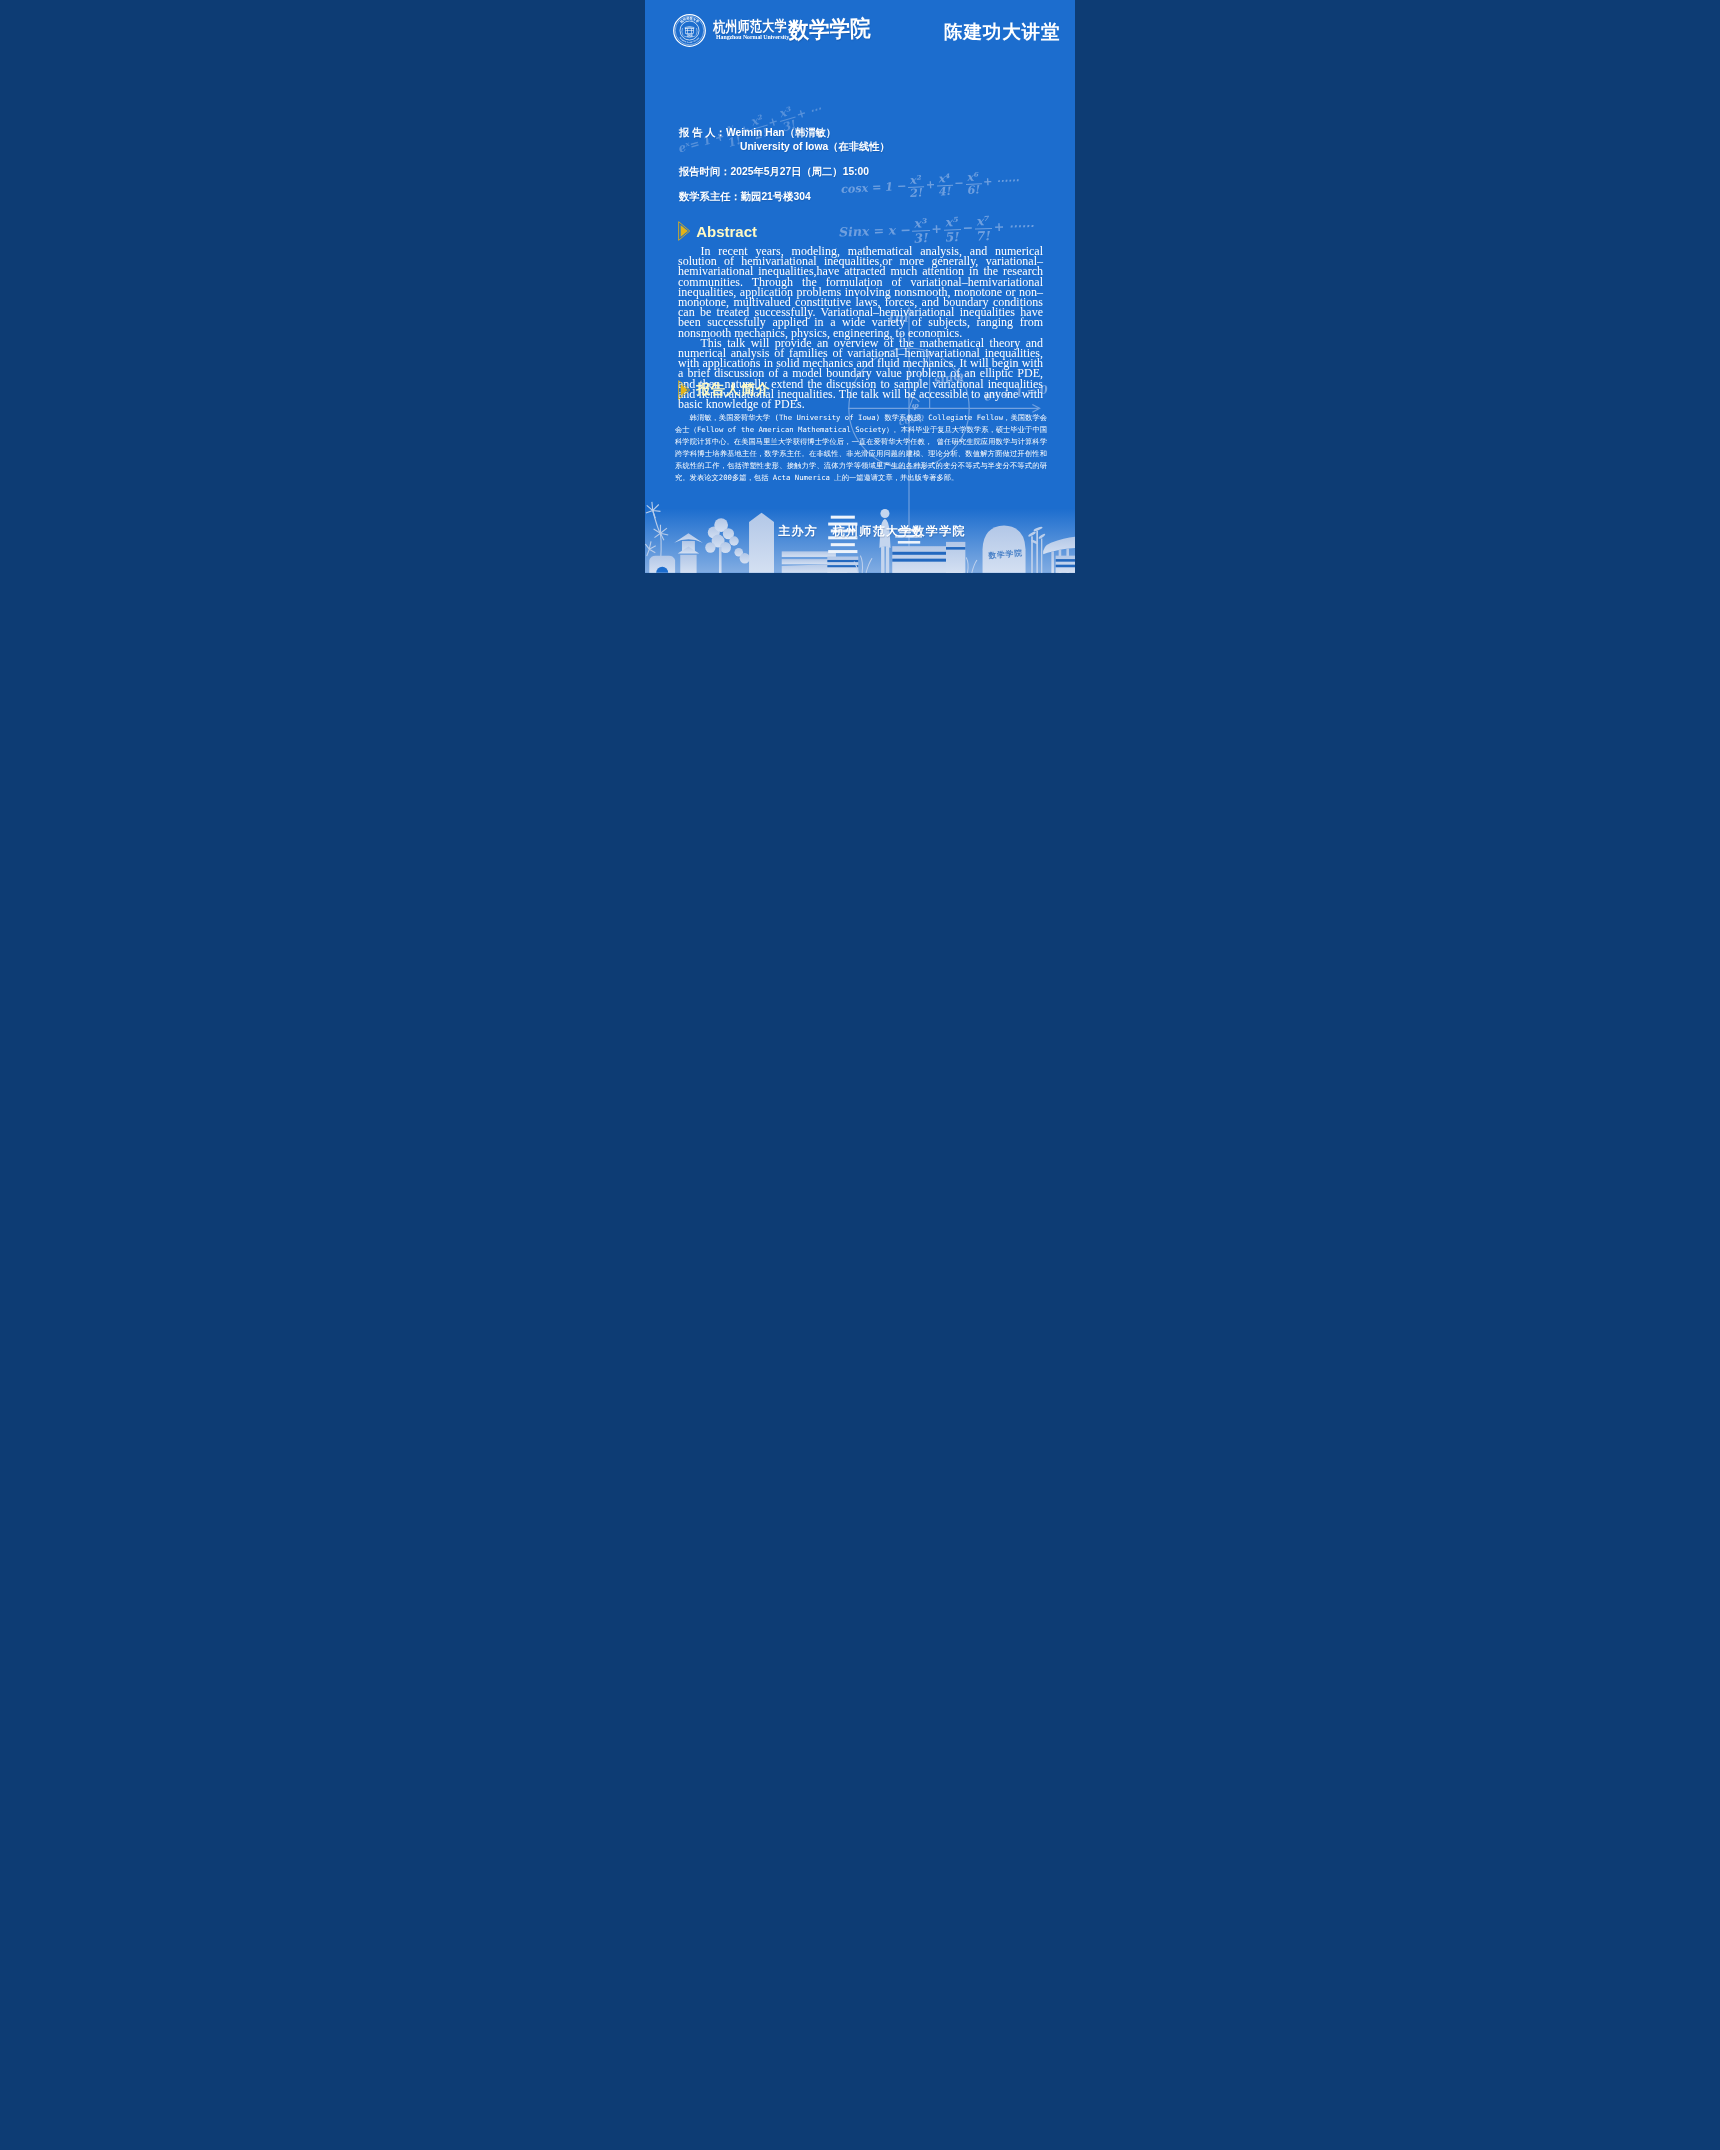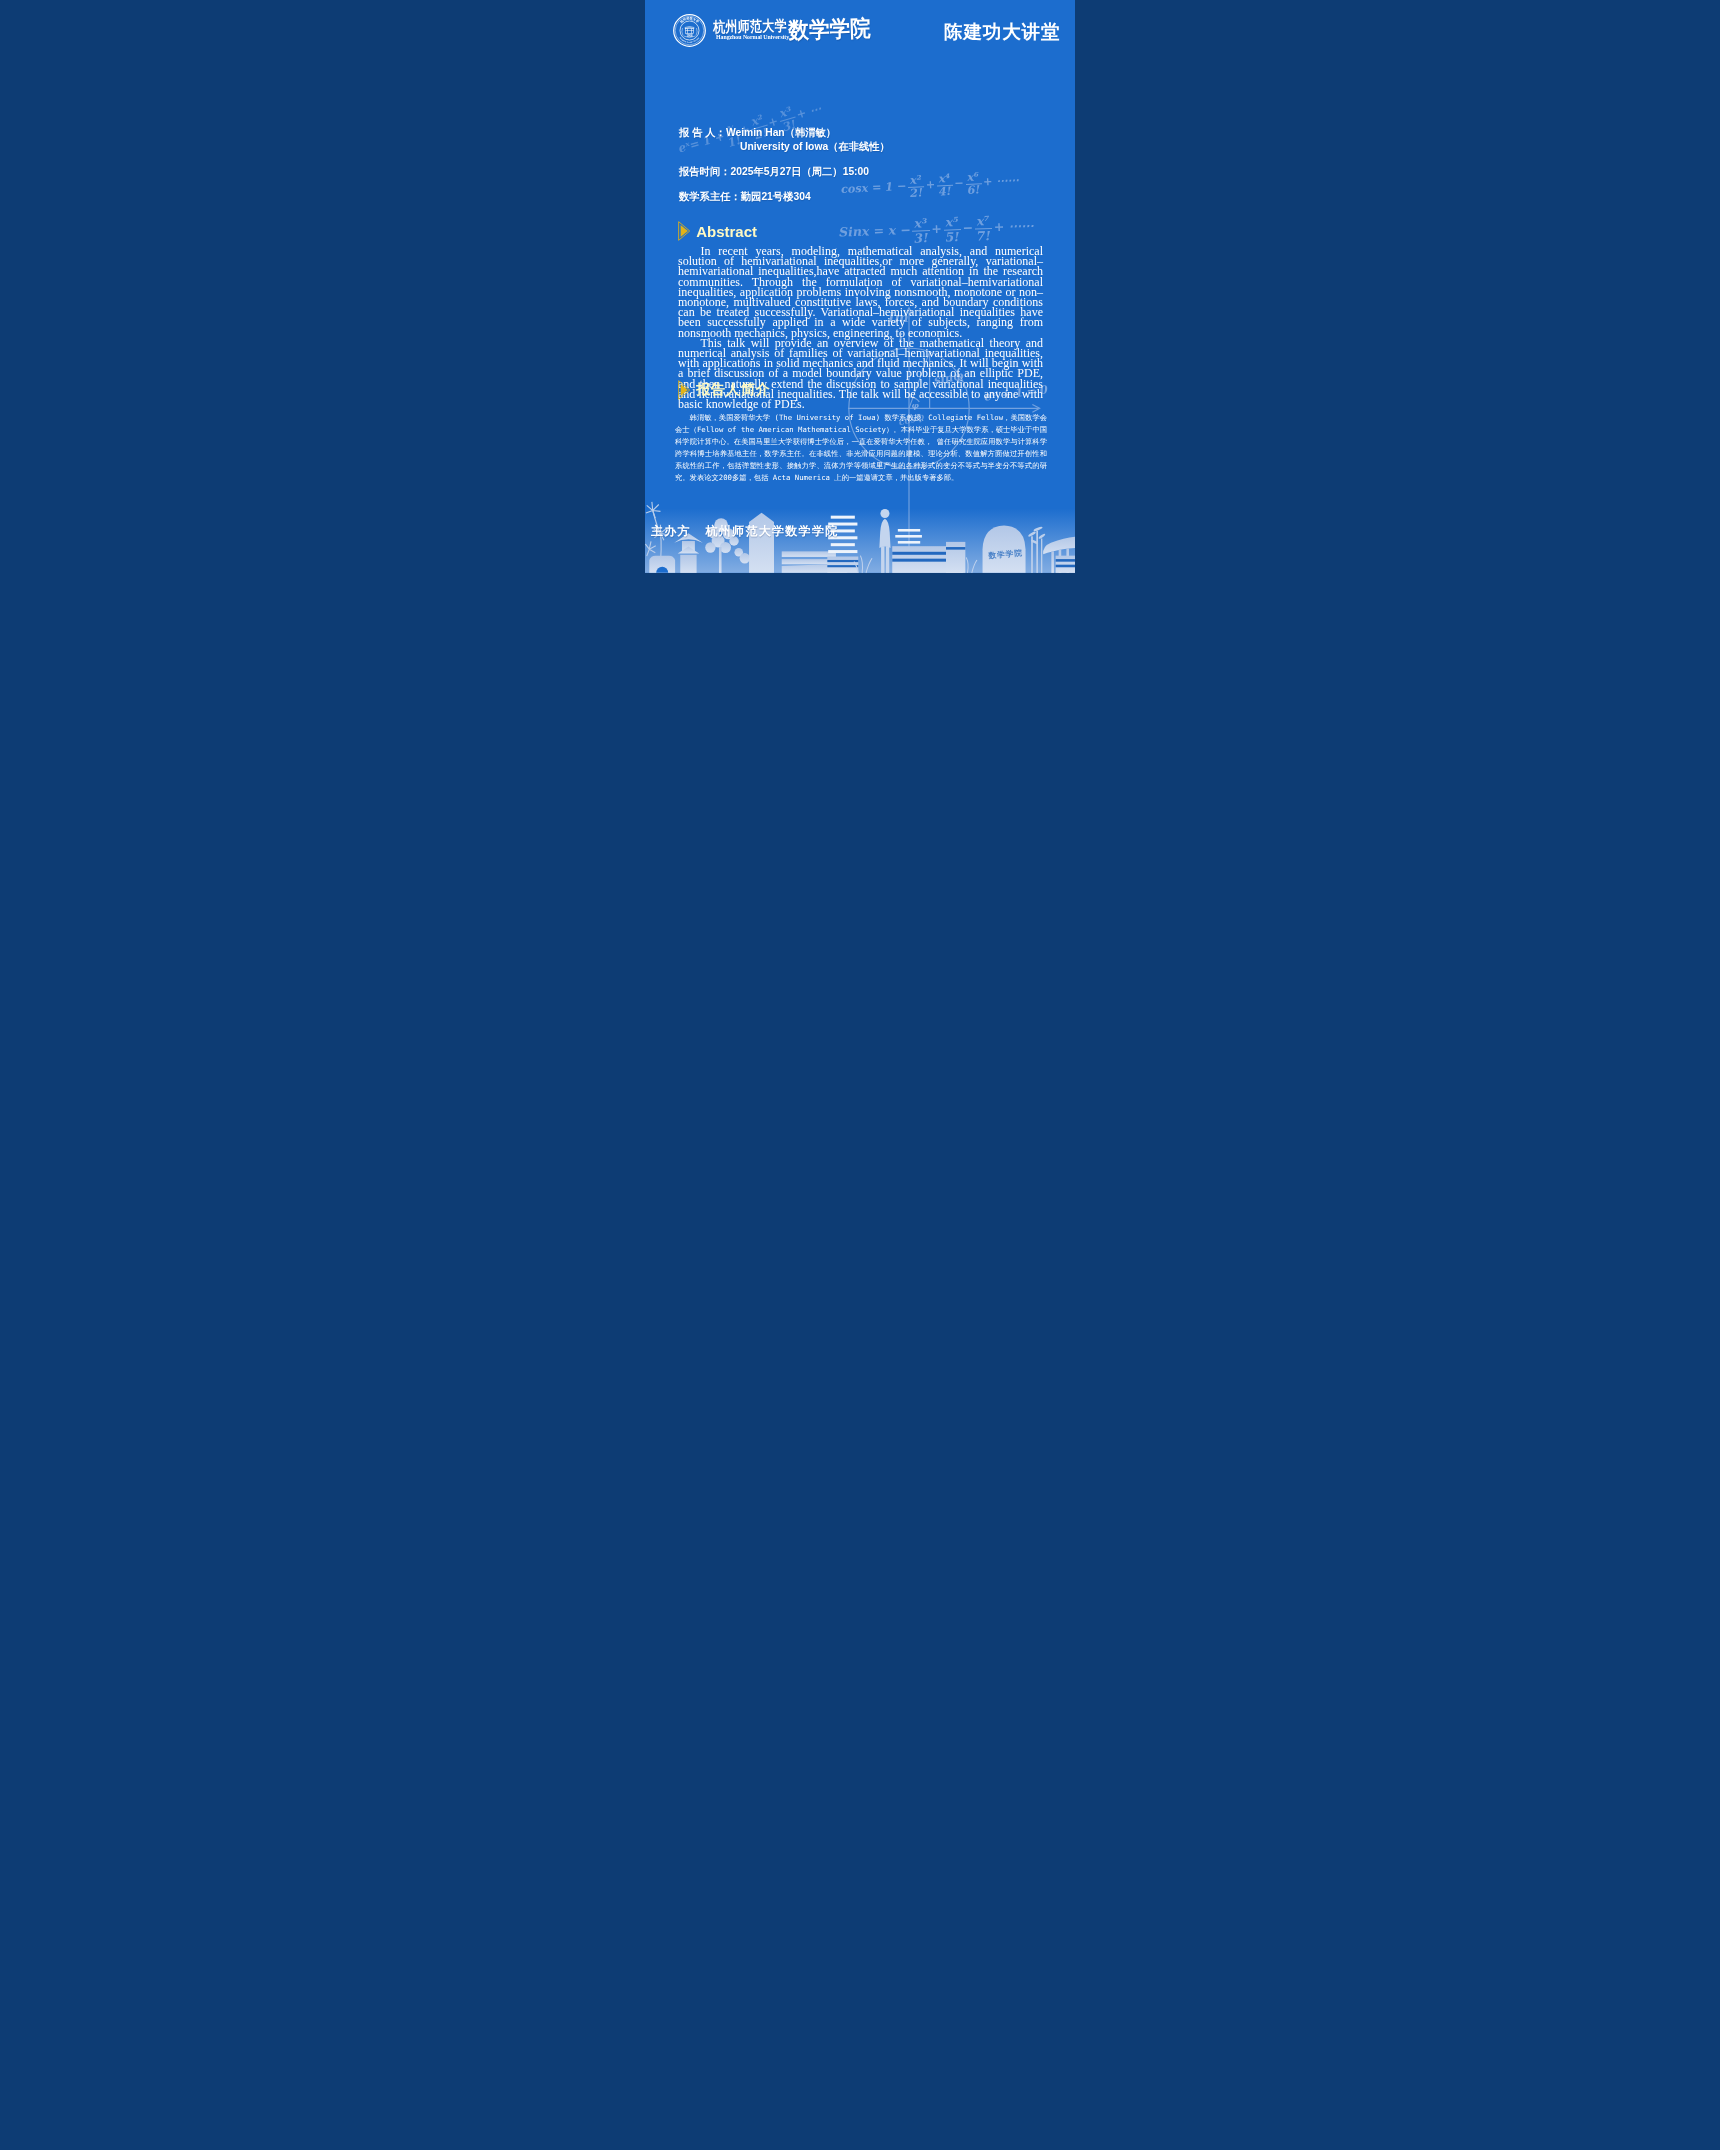--- a/index.html
+++ b/index.html
@@ -55,21 +55,21 @@
             font-family:"Liberation Serif","DejaVu Serif",serif;font-weight:400;
             font-size:12px;line-height:10.2px;text-align:justify;}
   .abstract-body p{margin:0;text-indent:22.4px;}
   
   .bio-body{position:absolute;left:30px;top:412px;width:372px;
             font-family:"DejaVu Sans Mono","Liberation Mono",monospace;
             font-size:7.3px;line-height:12px;text-align:justify;}
   .bio-body p{margin:0;text-indent:14.6px;}
   
   .skyline{position:absolute;left:0;bottom:0;width:430px;height:82px;}
-  .host-line{position:absolute;left:6px;top:523px;width:430px;z-index:5;
+  .host-line{position:absolute;left:12px;top:523px;width:430px;text-align:center;z-index:5;
             font-size:12px;font-weight:700;letter-spacing:1.3px;white-space:nowrap;
             text-shadow:0.4px 0.9px 0.9px rgba(10,40,90,.25);}
   .host-line .gap{display:inline-block;width:14.6px;}
 </style>
 </head>
 <body>
 
 <div class="poster">
 
   <div class="wm wm-exp">

